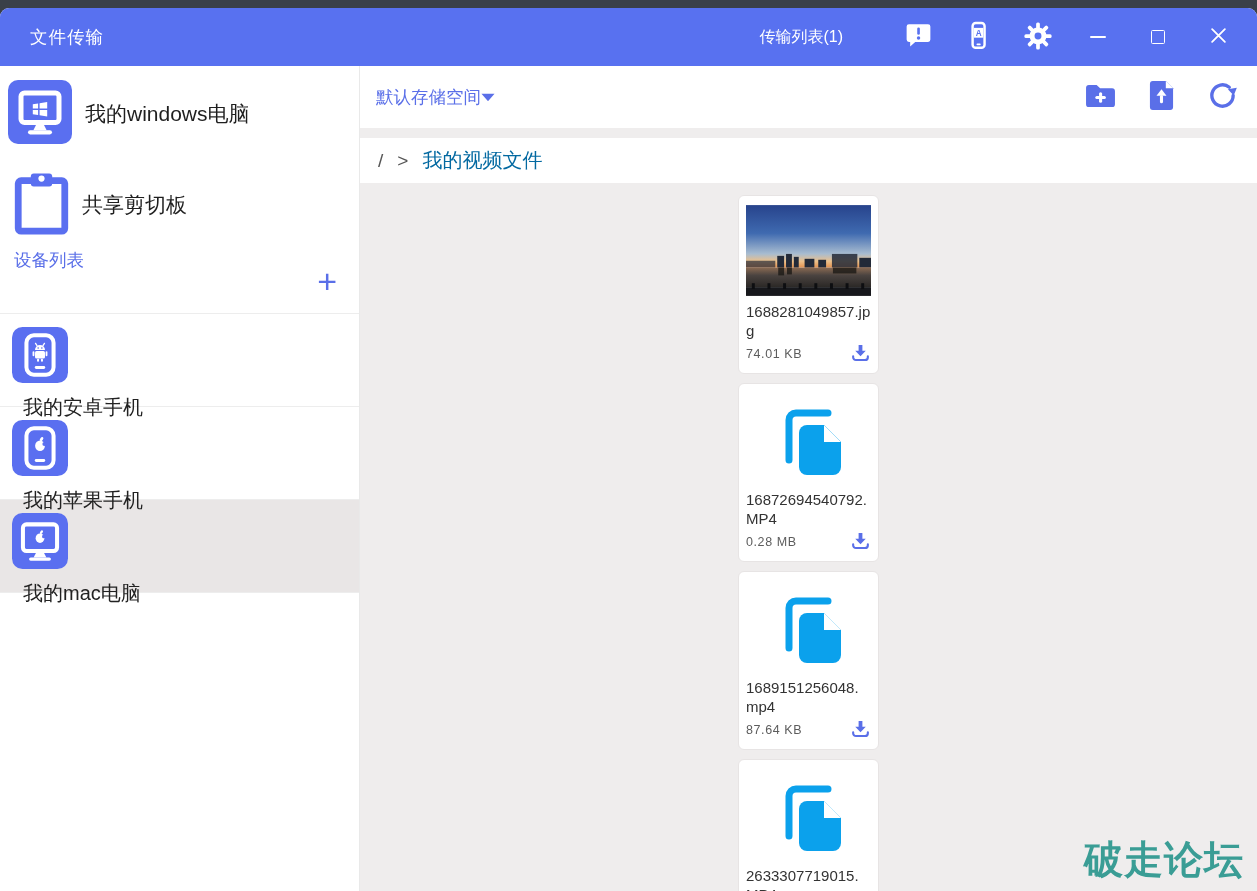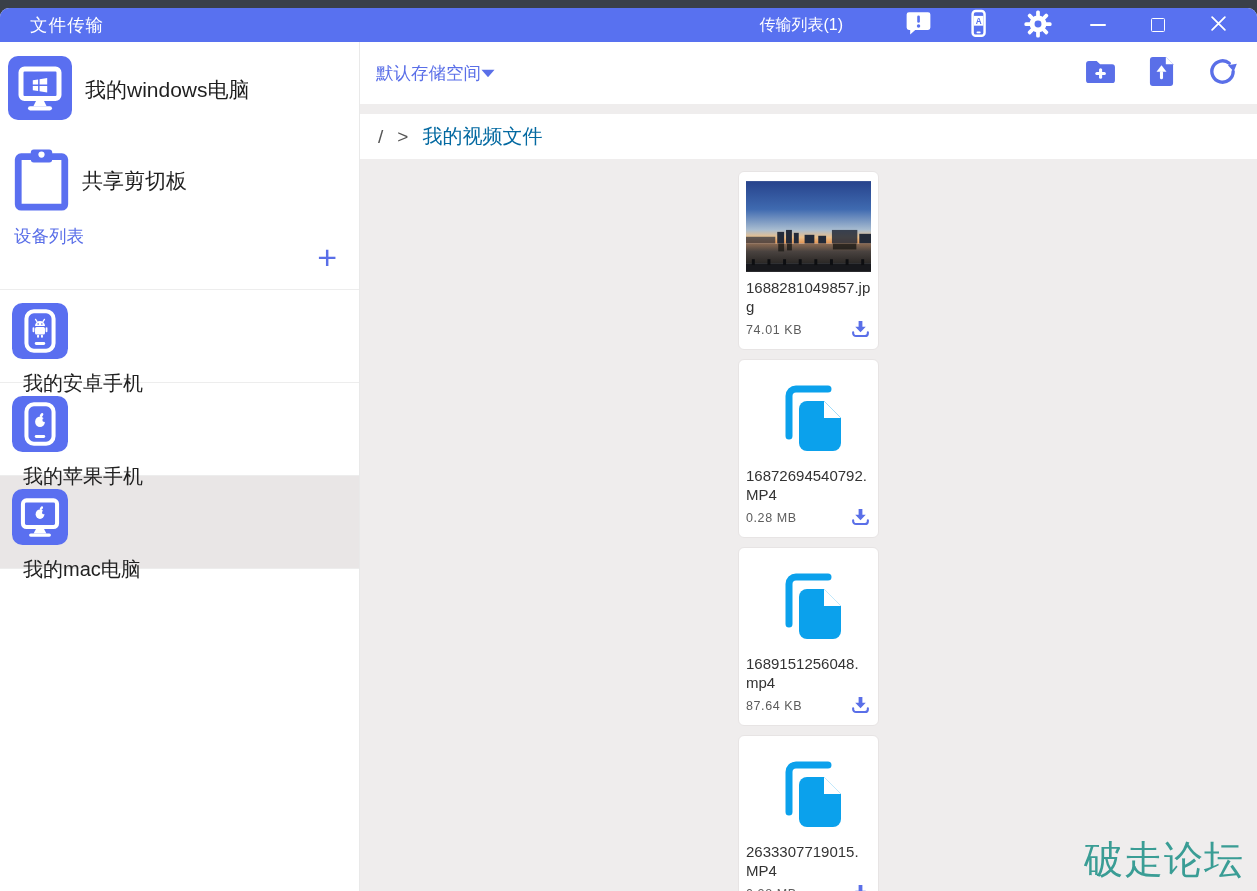--- a/index.html
+++ b/index.html
@@ -12,21 +12,21 @@
   .window {
     position:absolute; top:8px; left:0;
     width:1257px; height:883px;
     border-radius:9px 9px 0 0;
     overflow:hidden;
     background:#fff;
     display:flex; flex-direction:column;
   }
   
   .titlebar {
-    height:34px; flex-shrink:0;
+    height:58px; flex-shrink:0;
     background:#5871f0;
     display:flex; align-items:center;
     padding:0 24px 0 30px;
     color:#fff;
   }
   .app-title { font-size:17.5px; letter-spacing:1px; }
   .tb-right { margin-left:auto; display:flex; align-items:center; }
   .transfer-list { font-size:16px; margin-right:30px; cursor:pointer; }
   .tb-btn {
     width:30px; height:30px; border:none; background:transparent;
@@ -86,21 +86,21 @@
     padding:5px 7px 8px; display:flex; flex-direction:column; cursor:pointer;
   }
   .thumb-area { height:99px; flex-shrink:0; display:flex; align-items:center; justify-content:center; }
   .file-name { margin-top:2px; font-size:15px; line-height:19px; color:#333; word-break:break-all; }
   .card-footer { margin-top:auto; display:flex; align-items:center;gap:38px; }
   .file-size { font-size:12.5px; color:#5c5c5c; letter-spacing:0.6px; }
   .dl-btn { margin-left:auto; width:22px; height:22px; border:none; background:transparent; cursor:pointer; padding:0; display:flex; align-items:center; justify-content:center; }
   
   .watermark {
     position:absolute; right:13px; bottom:4px;
-    font-size:39px; font-weight:normal; color:#3a9d95; letter-spacing:1px;
+    font-size:39px; font-weight:bold; color:#3a9d95; letter-spacing:1px;
   }
 </style>
 </head>
 <body>
 
 <div class="window">
 
   <div class="titlebar">
     <span class="app-title">文件传输</span>
     <div class="tb-right">

